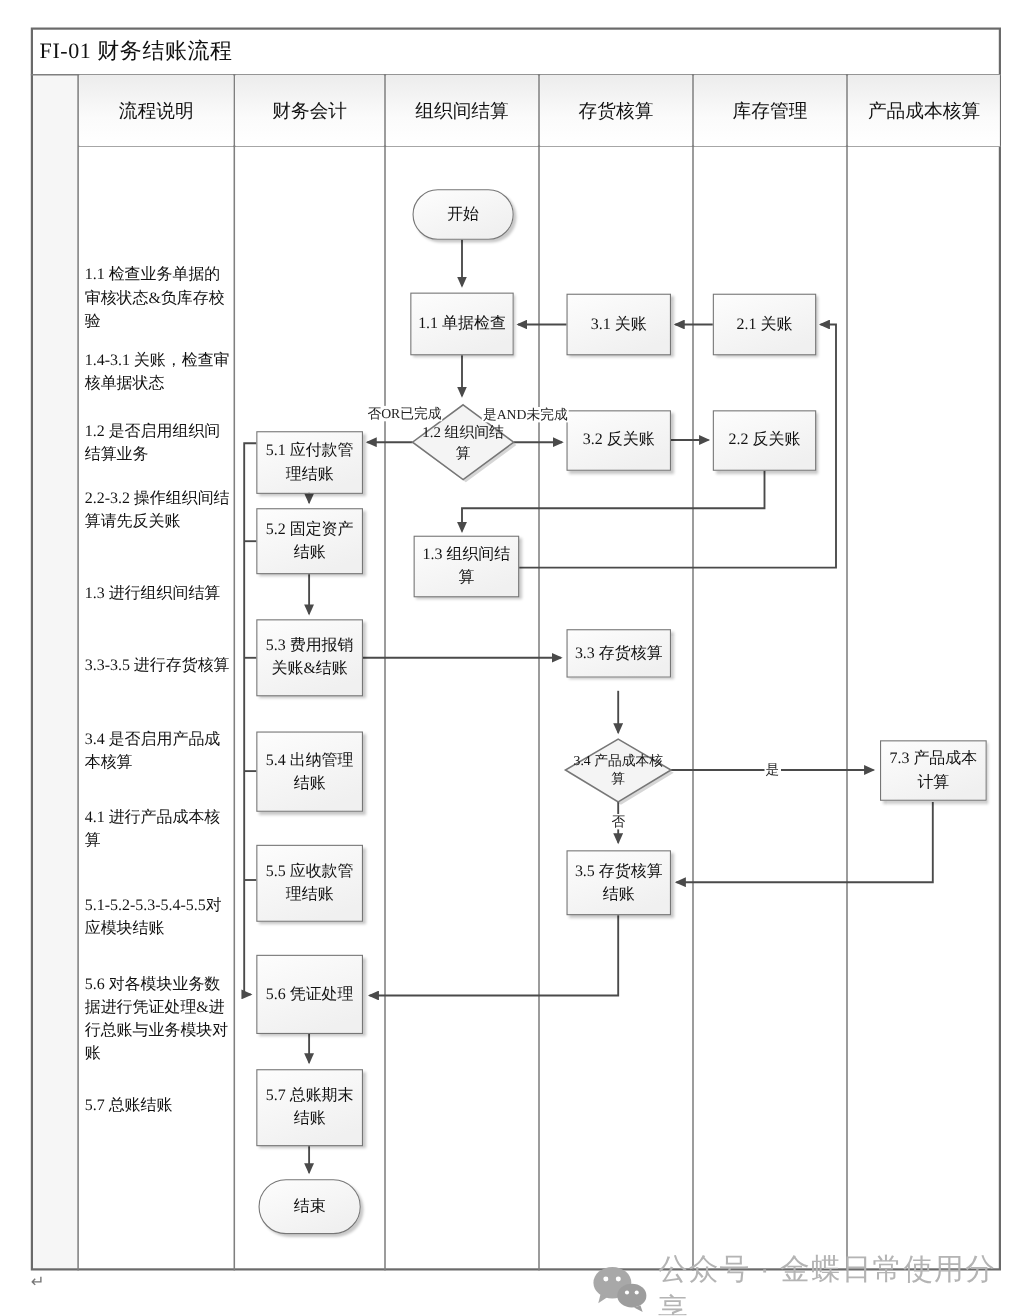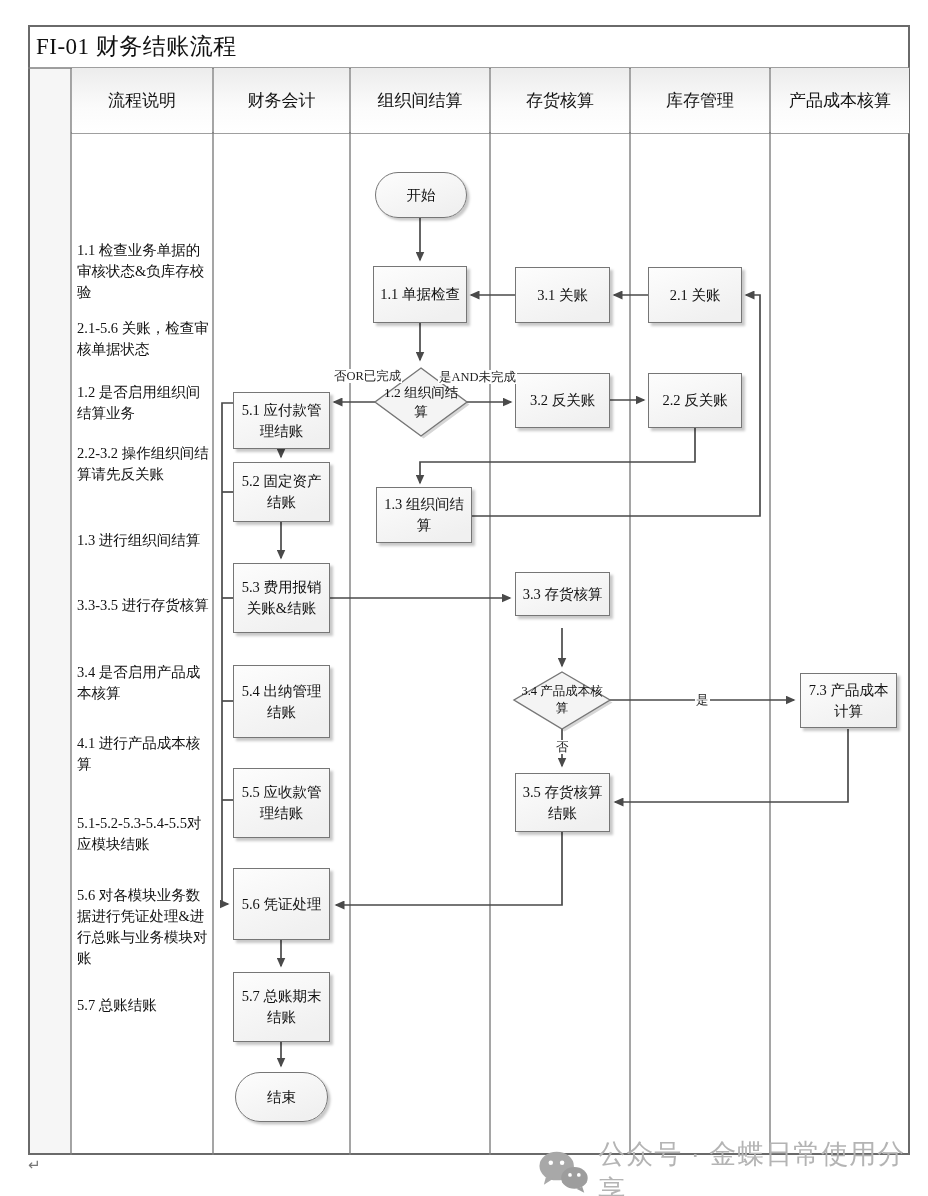--- a/index.html
+++ b/index.html
@@ -1,21 +1,21 @@
 <!DOCTYPE html>
 <html><head>
 <meta charset="utf-8">
 <style>
   html,body{margin:0;padding:0;background:#ffffff;}
   .canvas{position:relative;width:928px;height:1196px;background:#fff;
     font-family:"Liberation Serif","DejaVu Serif",serif;color:#111;overflow:hidden;}
   .bg{position:absolute;z-index:0;}
   .gridsvg{position:absolute;left:0;top:0;z-index:1;}
   .title{position:absolute;left:36px;top:26px;height:41px;display:flex;align-items:center;
-    font-size:23px;letter-spacing:.5px;z-index:2;}
+    font-size:20px;letter-spacing:.5px;z-index:2;}
   .lane-h{position:absolute;top:68px;height:65px;display:flex;align-items:center;justify-content:center;
     font-size:17px;z-index:2;background:linear-gradient(180deg,#ececec 0%,#fbfbfb 60%,#ffffff 100%);}
   .note{position:absolute;left:77px;width:133px;font-size:14.5px;line-height:21px;z-index:2;}
   .node{position:absolute;display:flex;align-items:center;justify-content:center;text-align:center;
     font-size:14.5px;line-height:21px;box-sizing:border-box;padding:2px 3px;
     background:linear-gradient(160deg,#fdfdfd 0%,#f0f0f0 85%);
     border:1.4px solid #767676;box-shadow:2.5px 2.5px 2.5px rgba(0,0,0,.22);z-index:2;}
   .term{border-radius:25px;}
   .dlabel{position:absolute;display:flex;align-items:center;justify-content:center;text-align:center;
     font-size:13.5px;line-height:19px;z-index:3;}
@@ -102,21 +102,21 @@
       <polygon points="423.5,370.5 469.5,404.5 423.5,438.5 377.5,404.5" fill="rgba(0,0,0,0.16)"></polygon>
       <polygon points="421,368 467,402 421,436 375,402" fill="#f4f4f4" stroke="#767676" stroke-width="1.4"></polygon>
       <polygon points="564.5,674.5 612.5,702.5 564.5,731.5 516.5,702.5" fill="rgba(0,0,0,0.16)"></polygon>
       <polygon points="562,672 610,700 562,729 514,700" fill="#f4f4f4" stroke="#767676" stroke-width="1.4"></polygon>
     </g>
   </svg>
 
   <div class="title">FI-01 财务结账流程</div>
 
   <div class="note" style="top:240px;">1.1 检查业务单据的审核状态&amp;负库存校验</div>
-  <div class="note" style="top:318px;">2.1-5.6 关账，检查审核单据状态</div>
+  <div class="note" style="top:318px;">1.4-3.1 关账，检查审核单据状态</div>
   <div class="note" style="top:382px;">1.2 是否启用组织间结算业务</div>
   <div class="note" style="top:443px;">2.2-3.2 操作组织间结算请先反关账</div>
   <div class="note" style="top:530px;">1.3 进行组织间结算</div>
   <div class="note" style="top:595px;">3.3-3.5 进行存货核算</div>
   <div class="note" style="top:662px;">3.4 是否启用产品成本核算</div>
   <div class="note" style="top:733px;">4.1 进行产品成本核算</div>
   <div class="note" style="top:813px;">5.1-5.2-5.3-5.4-5.5对应模块结账</div>
   <div class="note" style="top:885px;">5.6 对各模块业务数据进行凭证处理&amp;进行总账与业务模块对账</div>
   <div class="note" style="top:995px;">5.7 总账结账</div>
 

